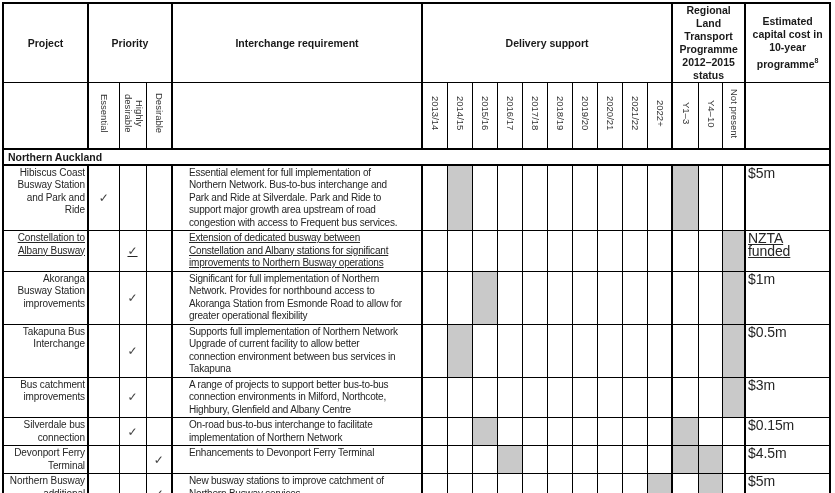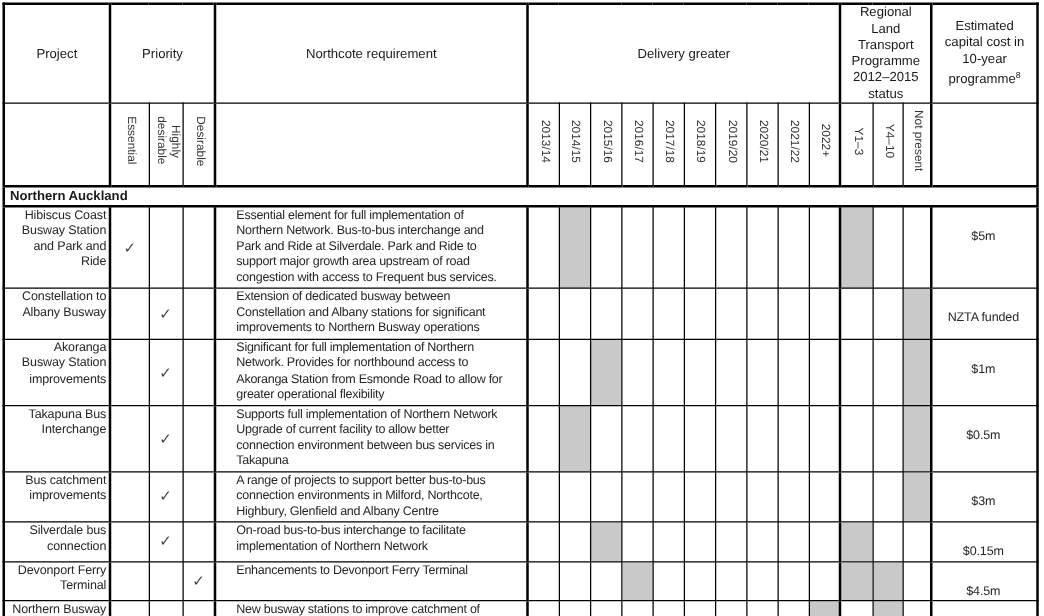--- a/index.html
+++ b/index.html
@@ -4,50 +4,50 @@
 <style>
   html,body{margin:0;padding:0;background:#fff;width:835px;height:493px;overflow:hidden;
     font-family:"Liberation Sans",sans-serif;color:#262626;}
   table{border-collapse:collapse;table-layout:fixed;width:829px;margin:2px 0 0 2px;
     border:2px solid #000;}
   th,td{border:1px solid #000;padding:0 3px;overflow:hidden;}
   
   .bl2{border-left:2px solid #000;}
   
   tr.mainhead{height:77px;}
-  tr.mainhead th{font-size:10.5px;font-weight:normal;color:#1a1a1a;text-align:center;
+  tr.mainhead th{font-size:10.5px;font-weight:bold;color:#1a1a1a;text-align:center;
     vertical-align:middle;line-height:13px;}
   tr.mainhead th sup{font-size:7px;}
   
   tr.subhead{height:66px;}
   tr.subhead th{text-align:center;vertical-align:middle;font-weight:normal;
     border-bottom:2px solid #000;}
   .vtext{writing-mode:vertical-rl;display:inline-block;max-height:58px;font-size:9.5px;
     line-height:1.15;color:#333;white-space:normal;}
   
   td.section{font-size:10.5px;font-weight:bold;color:#1a1a1a;vertical-align:middle;
     padding:1px 4px;border-bottom:2px solid #000;}
   tbody tr:nth-child(1){height:16px;}
   
   tbody tr:nth-child(2){height:64px;}
-  tbody tr:nth-child(3){height:39px;}
+  tbody tr:nth-child(3){height:39px;text-decoration:underline;}
   tbody tr:nth-child(4){height:51px;}
   tbody tr:nth-child(5){height:41px;}
   tbody tr:nth-child(6){height:37px;}
   tbody tr:nth-child(7){height:26px;}
   tbody tr:nth-child(8){height:21px;margin-left:20px;}
   tbody tr:nth-child(9){height:37px;}
   td.proj{font-size:10px;line-height:12.5px;vertical-align:top;padding:1px 2px 1px 4px;
     letter-spacing:-0.1px;text-align:right;}
   td.prio{text-align:center;vertical-align:middle;font-size:12px;color:#444;}
   td.req{font-size:10px;line-height:12.5px;vertical-align:top;padding:1px 16px;
     letter-spacing:-0.2px;}
   td.mark{padding:0;}
-  td.cost{font-size:10px;line-height:12.5px;text-align:center;vertical-align:top;
-    padding:18px 4px 0 2px;letter-spacing:-0.1px;}
+  td.cost{font-size:14px;line-height:12.5px;text-align:left;vertical-align:top;
+    padding:1px 4px 0 2px;letter-spacing:-0.1px;}
 </style>
 </head>
 <body>
 
 <table>
   <colgroup>
     <col style="width:85px">
     <col style="width:31px">
       <col style="width:27px">
       <col style="width:26px">
@@ -64,22 +64,22 @@
       <col style="width:25px">
     <col style="width:26px">
       <col style="width:24px">
       <col style="width:23px">
     <col style="width:85px">
   </colgroup>
   <thead>
     <tr class="mainhead">
       <th>Project</th>
       <th class="bl2" colspan="3">Priority</th>
-      <th class="bl2">Northcote requirement</th>
-      <th class="bl2" colspan="10">Delivery greater</th>
+      <th class="bl2">Interchange requirement</th>
+      <th class="bl2" colspan="10">Delivery support</th>
       <th class="bl2" colspan="3">Regional Land Transport Programme 2012–2015 status</th>
       <th class="bl2"><span>Estimated capital cost in 10-year programme</span><sup>8</sup></th>
     </tr>
     <tr class="subhead" id="subheader-row">
         <th></th>
         <th class="bl2"><span class="vtext">Essential</span></th>
         <th><span class="vtext">Highly desirable</span></th>
         <th><span class="vtext">Desirable</span></th>
         <th class="bl2"></th>
         <th class="bl2"><span class="vtext">2013/14</span></th>

